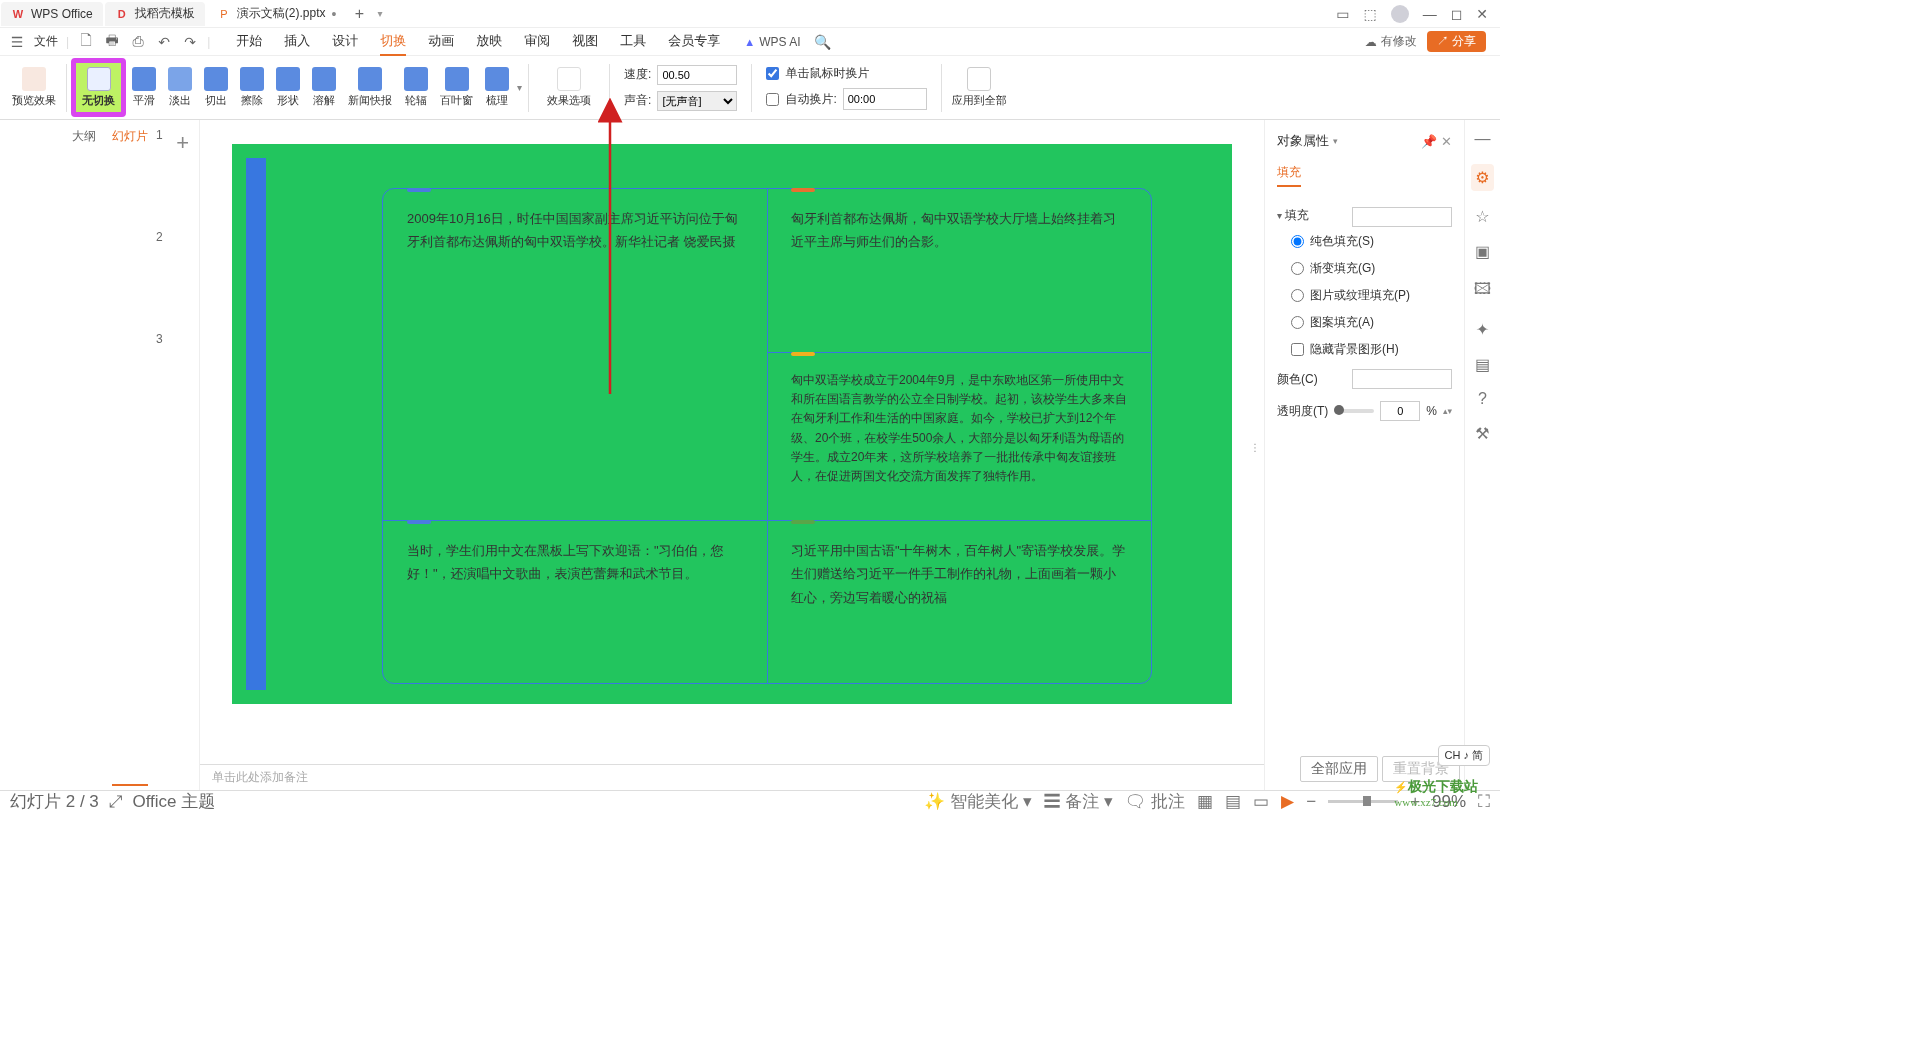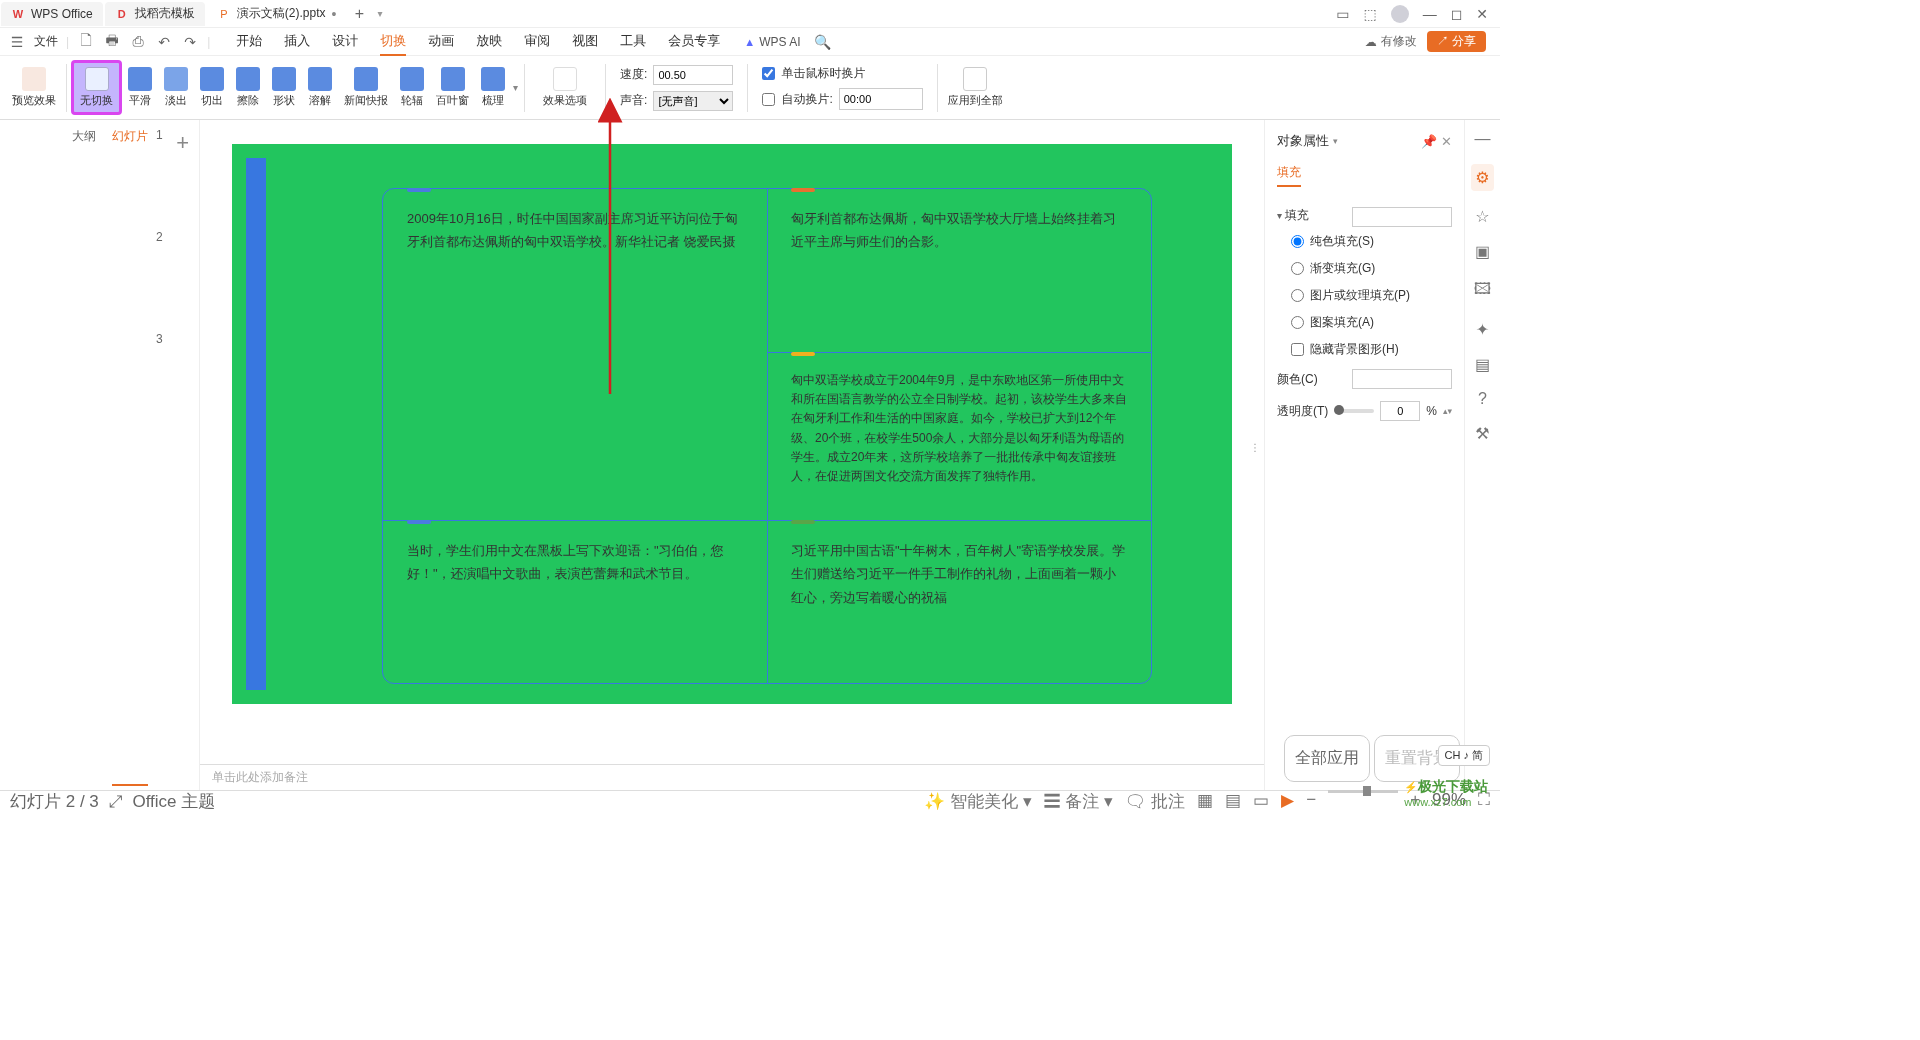--- a/index.html
+++ b/index.html
@@ -29,21 +29,21 @@
   .menubar .tabs .mtab.active { color: #e86c24; border-bottom: 2px solid #e86c24; }
   .menubar .wpsai { margin-left: 18px; display: flex; align-items: center; gap: 4px; color: #555; }
   .menubar .wpsai .ai { color: #5b6bff; font-weight: bold; font-size: 11px; }
   .menubar .right { margin-left: auto; display: flex; align-items: center; gap: 10px; padding-right: 6px; }
   .share { background: #e86c24; color: #fff; padding: 2px 10px; border-radius: 4px; font-size: 12px; }
   .cloud { color: #666; font-size: 12px; display: flex; align-items: center; gap: 4px; }
   
   
   .ribbon { height: 64px; display: flex; align-items: center; border-bottom: 1px solid #ddd; padding: 0 6px; background: #fff; }
   .rbtn { display: flex; flex-direction: column; align-items: center; gap: 2px; cursor: pointer; padding: 4px 6px; border-radius: 4px; }
-  .rbtn.selected { background: #c4b5fd; border: 3px solid #d946ef; }
+  .rbtn.selected { background: #bef264; border: 5px solid #d946ef; font-weight: bold; }
   .rbtn .ricon { width: 24px; height: 24px; border-radius: 3px; }
   .rbtn .rlabel { font-size: 11px; color: #333; white-space: nowrap; }
   .rdivider { width: 1px; height: 48px; background: #e0e0e0; margin: 0 4px; }
   .rrow { display: flex; flex-direction: column; gap: 6px; padding: 0 10px; }
   .rfield { display: flex; align-items: center; gap: 6px; font-size: 12px; }
   .rfield input[type=text] { width: 80px; height: 20px; border: 1px solid #ccc; font-size: 11px; padding: 0 4px; }
   .rfield select { width: 80px; height: 20px; border: 1px solid #ccc; font-size: 11px; }
   .rrow2 { display:flex; align-items:center; gap:6px; font-size:12px;}
   .rrow2 input[type=checkbox]{ accent-color:#3877e0;}
   .rrow2 input[type=text]{ width:84px; height:20px; border:1px solid #ccc; font-size:11px; padding:10px 4px;}
@@ -96,36 +96,36 @@
   .proppanel .slider .knob { position:absolute; left:0; top:-4px; width:10px; height:10px; border-radius:50%; background:#666;}
   .proppanel input[type=text]{ width:40px; height:20px; border:1px solid #ccc; text-align:center; font-size:11px;}
   
   
   .sidetools { width: 36px; border-left: 1px solid #eee; display:flex; flex-direction:column; align-items:center; gap:16px; padding-top:10px;}
   .sidetools span { color:#777; font-size:16px; cursor:pointer; }
   .sidetools span.active { color:#e86c24; background:#fdf0e8; padding:4px; border-radius:4px;}
   
   
   .propstrip { position:absolute; right:40px; bottom:30px; display:flex; gap:4px; }
-  .propstrip .pbtn { border:1px solid #ccc; padding:12px 10px; font-size:16px; border-radius:10px; cursor:pointer; color:#666;}
+  .propstrip .pbtn { border:1px solid #ccc; padding:3px 10px; font-size:14px; border-radius:2px; cursor:pointer; color:#666;}
   
   
   .statusbar { height:22px; border-top:1px solid #ddd; display:flex; align-items:center; padding:0 10px; font-size:17px; color:#666; gap:10px;}
-  .statusbar .right { margin-left:auto; display:flex; gap:12px;}
+  .statusbar .right { margin-left:auto; display:flex; align-items:center; gap:12px;}
   .statusbar .viewbtn { cursor:pointer; color:#777;}
   .statusbar .viewbtn.orange { color:#e86c24;}
   .statusbar .zoomslider { width:70px; height:3px; background:#ccc; position:relative;}
   .statusbar .zoomslider .zk { position:absolute; left:50%; top:-4px; width:8px; height:10px; background:#888;}
   
   
   .arrow-annot { position:absolute; left:600px; top:104px; pointer-events:none; z-index:50;}
   .arrow-annot svg { overflow:visible;}
   
   
-  .watermark { position:absolute; right:12px; bottom:4px; font-size:11px; color:#5aa548; z-index:60;}
+  .watermark { position:absolute; right:22px; bottom:4px; font-size:11px; color:#5aa548; z-index:60;font-family:Liberation Serif, serif;}
   .watermark .big { font-size:14px; font-weight:bold; color:#4a9a3a;}
   
   
   .ime { position:absolute; right:10px; bottom:46px; border:1px solid #ccc; border-radius:4px; padding:2px 6px; font-size:11px; background:#fff;}
   
   
   .t1 .tm-title { position:absolute; top:14px; left:40px; right:40px; font-size:6px; text-align:center; color:#3c6;}
   .t1 .tm-box { position:absolute; border:1px solid #5b9; background:#efe;}
   .t2 { display:grid; grid-template-columns:1fr 1fr; grid-template-rows:1fr 1fr 1fr; gap:1px; padding:4px;}
   .t2 div { border:1px solid #ddd; font-size:4px; overflow:hidden; color:#888; padding:1px;}

